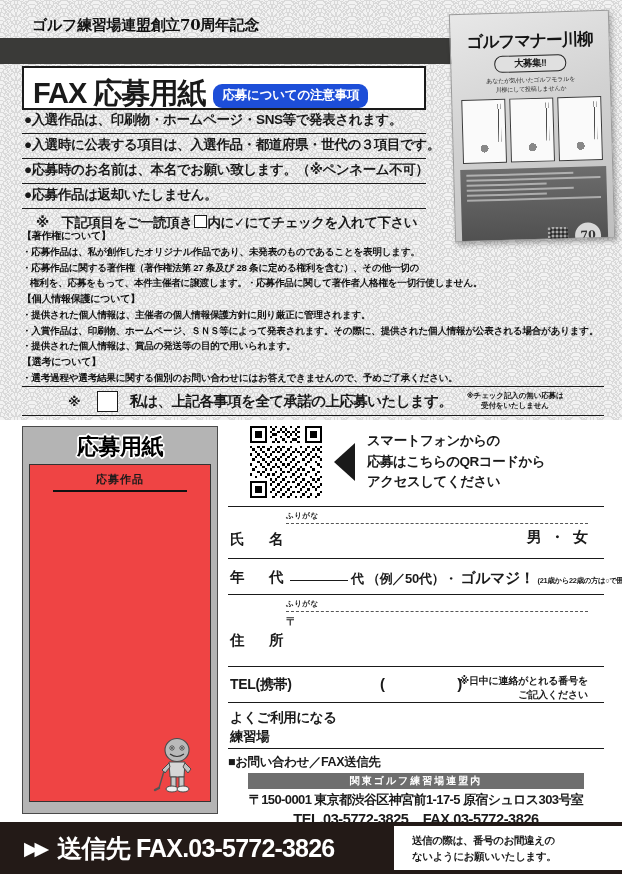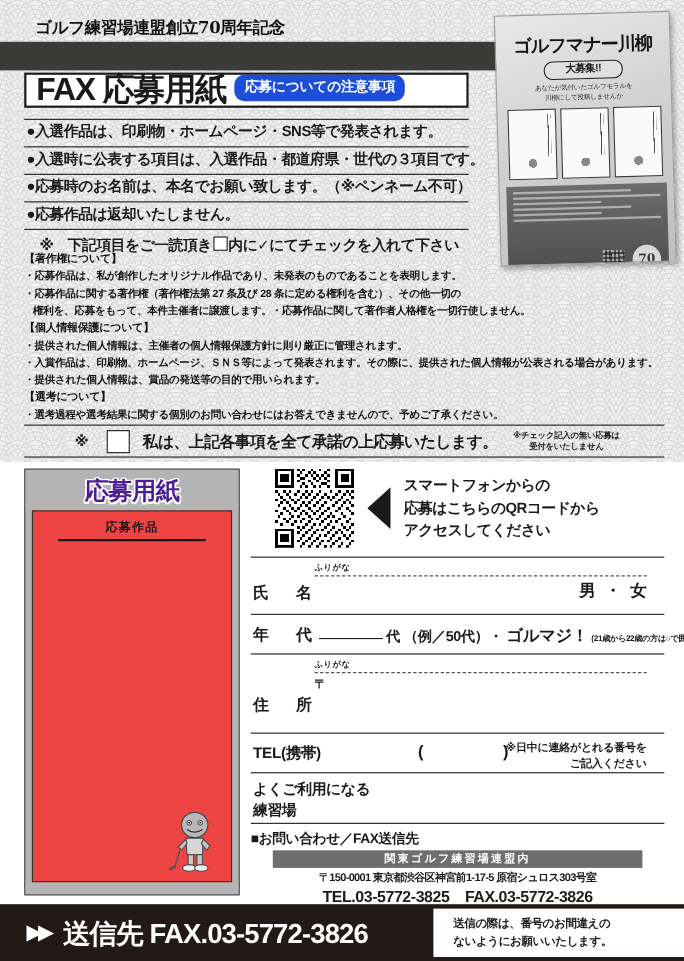--- a/index.html
+++ b/index.html
@@ -70,26 +70,26 @@
     letter-spacing: 0.5px;
     white-space: nowrap;
     z-index: 6;
     text-shadow: 0 0 1px #fff;
     margin-top: 29px;
   }
 
   
   .fax-box {
     position: absolute; left: 22px; top: 66px;
-    width: 404px; height: 32px;
+    width: 404px; height: 44px;
     background: #ffffff;
     border: 2px solid #1a1a1a;
     box-sizing: border-box;
     z-index: 6;
-    display: flex; align-items: flex-start;
+    display: flex; align-items: flex-end;
   }
   .fax-title {
     font-size: 29px; font-weight: bold;
     letter-spacing: -1px;
     margin-left: 9px;
     white-space: nowrap;
     line-height: 1;
   }
   .fax-note-pill {
     margin-left: 8px;
@@ -269,21 +269,21 @@
     background: #b4b4b4;
     border: 1.5px solid #4a4a4a;
     box-sizing: border-box;
     padding: 6px;
   }
   .entry-head {
     text-align: center;
     font-size: 22px; font-weight: bold;
     letter-spacing: -0.5px;
     line-height: 1.15;
-    color: #4c1d95;
+    color: #000000;
     text-shadow:
       1.6px 0 0 #fff, -1.6px 0 0 #fff, 0 1.6px 0 #fff, 0 -1.6px 0 #fff,
       1.2px 1.2px 0 #fff, -1.2px 1.2px 0 #fff, 1.2px -1.2px 0 #fff, -1.2px -1.2px 0 #fff;
     margin: 1px 0 5px 0;
   }
   .entry-inner {
     position: relative;
     background: #ef4444;
     border: 1.5px solid #333;
     height: 338px;
@@ -424,21 +424,21 @@
   .contact-band {
     background: #6e6e6e; color: #fff;
     font-size: 10px; font-weight: bold;
     text-align: center; letter-spacing: 2px;
     margin: 2px 20px 0 20px;
     padding: 1px 0;
     white-space: nowrap;
   }
   .contact-addr {
     text-align: center; margin-top: 2px;
-    font-size: 10px; font-weight: bold;
+    font-size: 13px; font-weight: bold;
     letter-spacing: -0.6px; white-space: nowrap;
   }
   .contact-tel {
     text-align: center; margin-top: 1px;
     font-size: 14.5px; font-weight: bold;
     letter-spacing: -0.4px; white-space: nowrap;
   }
 
   
   .footer {

